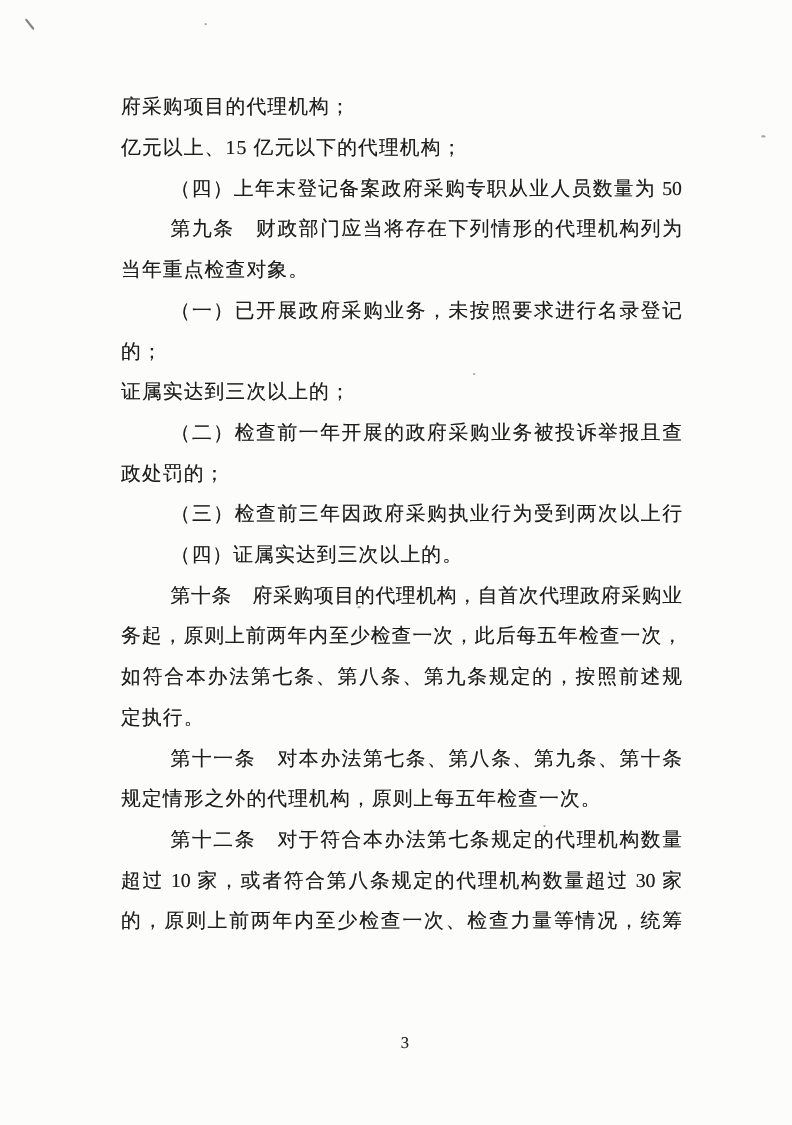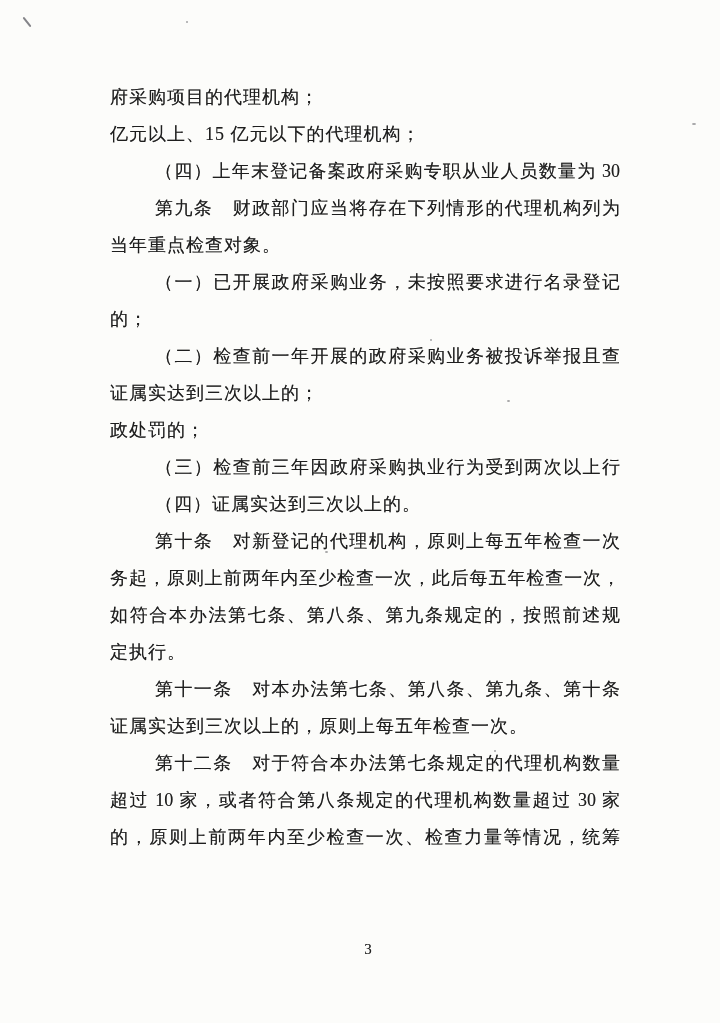--- a/index.html
+++ b/index.html
@@ -84,35 +84,35 @@
   <div class="speck s1"></div>
   <div class="speck s2"></div>
   <div class="speck s3"></div>
   <div class="speck s4"></div>
   <div class="speck s5"></div>
   <div class="speck s6"></div>
 
   <div class="text-block">
       <div class="line">府采购项目的代理机构；</div>
       <div class="line">亿元以上、15 亿元以下的代理机构；</div>
-      <div class="line indent just">（四）上年末登记备案政府采购专职从业人员数量为 30</div>
+      <div class="line indent just">（四）上年末登记备案政府采购专职从业人员数量为 50</div>
       <div class="line indent just">第九条　财政部门应当将存在下列情形的代理机构列为</div>
       <div class="line">当年重点检查对象。</div>
       <div class="line indent just">（一）已开展政府采购业务，未按照要求进行名录登记</div>
       <div class="line">的；</div>
+      <div class="line">证属实达到三次以上的；</div>
       <div class="line indent just">（二）检查前一年开展的政府采购业务被投诉举报且查</div>
-      <div class="line">证属实达到三次以上的；</div>
       <div class="line">政处罚的；</div>
       <div class="line indent just">（三）检查前三年因政府采购执业行为受到两次以上行</div>
       <div class="line indent">（四）证属实达到三次以上的。</div>
-      <div class="line indent just">第十条　对新登记的代理机构，原则上每五年检查一次</div>
+      <div class="line indent just">第十条　府采购项目的代理机构，自首次代理政府采购业</div>
       <div class="line just">务起，原则上前两年内至少检查一次，此后每五年检查一次，</div>
       <div class="line just">如符合本办法第七条、第八条、第九条规定的，按照前述规</div>
       <div class="line">定执行。</div>
       <div class="line indent just">第十一条　对本办法第七条、第八条、第九条、第十条</div>
-      <div class="line">证属实达到三次以上的，原则上每五年检查一次。</div>
+      <div class="line">规定情形之外的代理机构，原则上每五年检查一次。</div>
       <div class="line indent just">第十二条　对于符合本办法第七条规定的代理机构数量</div>
       <div class="line just">超过 10 家，或者符合第八条规定的代理机构数量超过 30 家</div>
       <div class="line just">的，原则上前两年内至少检查一次、检查力量等情况，统筹</div>
     </div>
 
   <div class="page-number">3</div>
 </div>
 
 </body></html>

